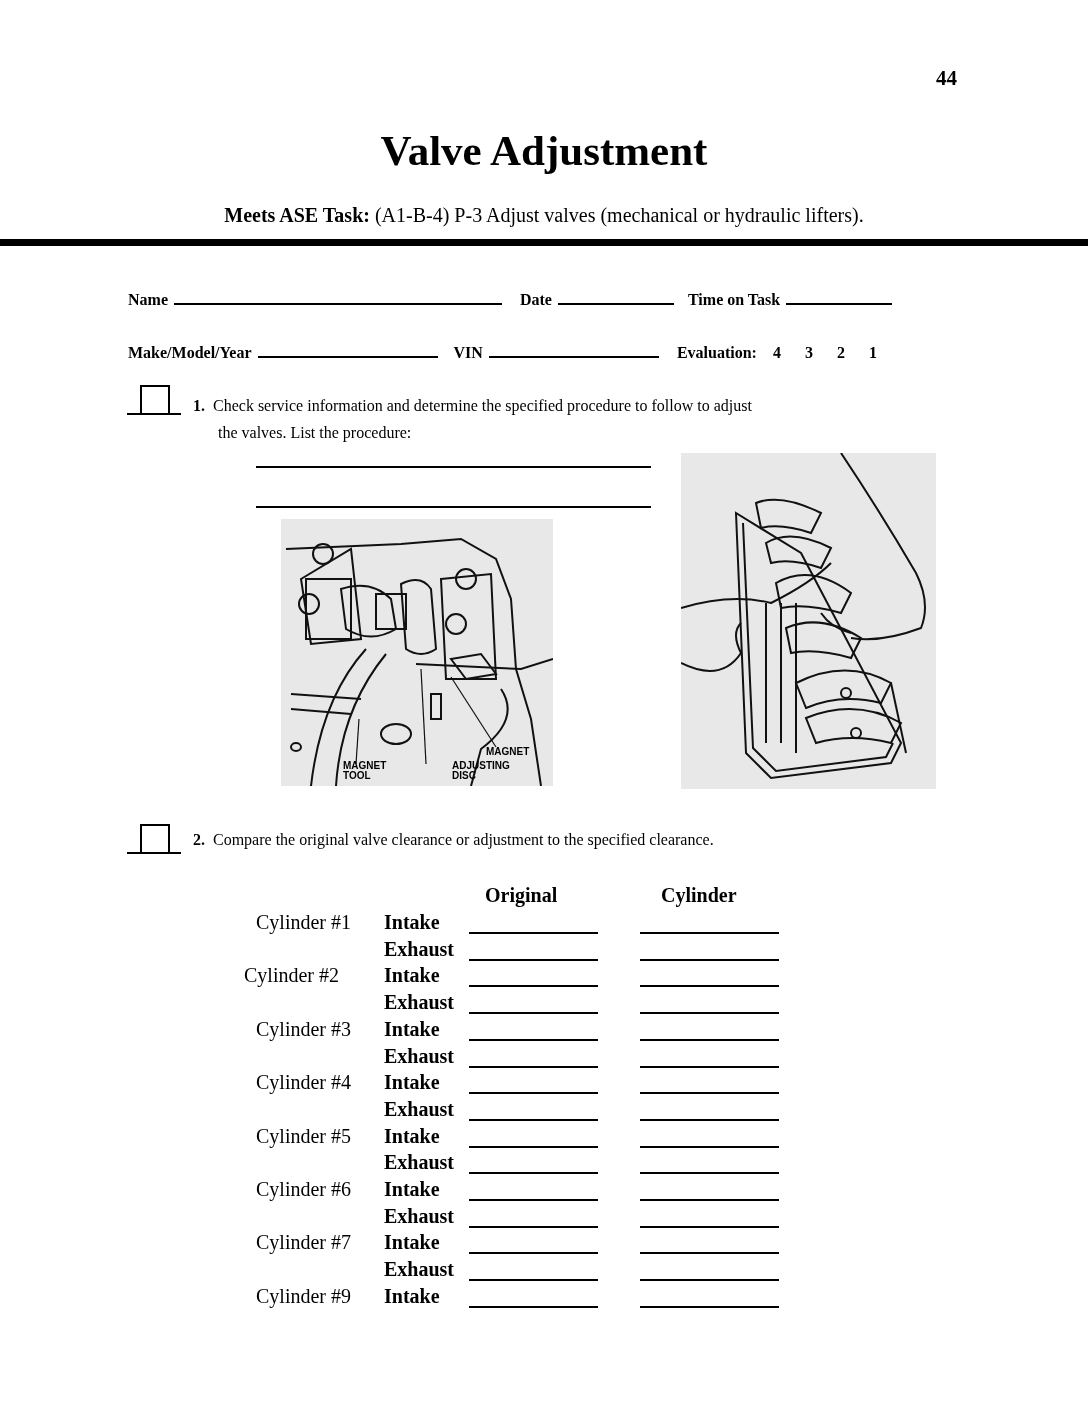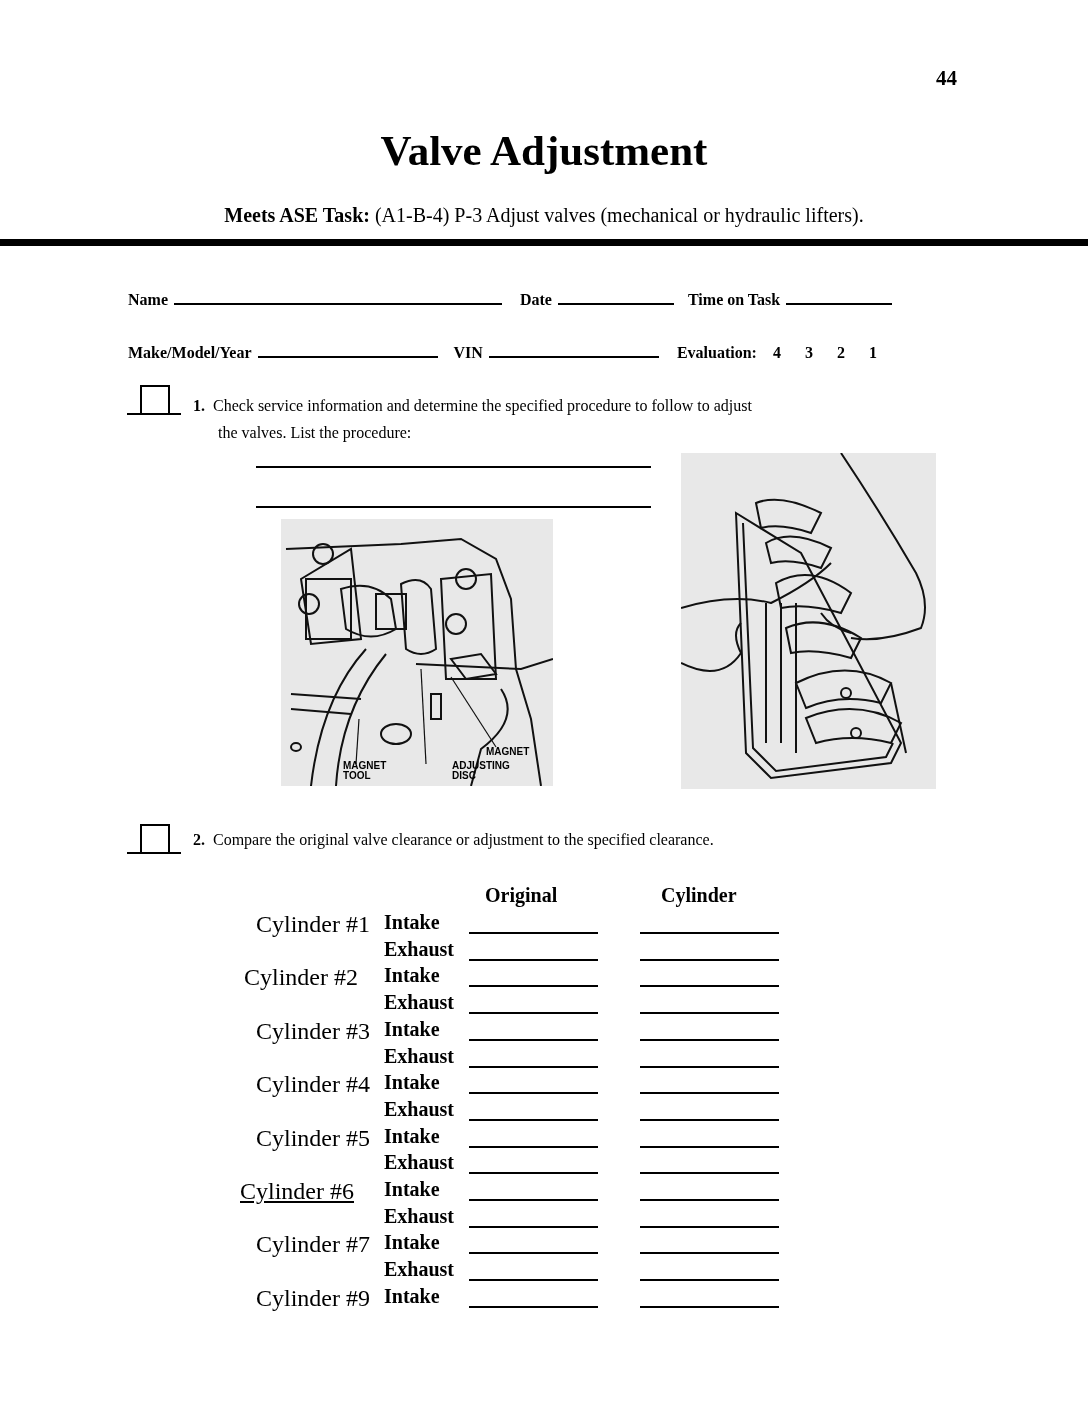--- a/index.html
+++ b/index.html
@@ -16,21 +16,21 @@
   .eval-num { display:inline-block; margin-left:14px; }
   .task { font-size:16px; }
   .checkbox-wrap { width:54px; height:30px; }
   .checkbox { position:absolute; left:13px; top:0; width:30px; height:28px; border:2px solid #000; border-bottom:none; box-sizing:border-box; }
   .checkbox-line { position:absolute; left:0; bottom:0; width:54px; height:2px; background:#000; }
   .task-num { font-weight:bold; }
   .proc-line { height:2px; background:#000; width:395px; left:256px; }
   .figure { background:#e8e8e8; overflow:hidden; }
   .fig-label { position:absolute; font-family:"Liberation Sans", "DejaVu Sans", sans-serif; font-weight:bold; font-size:10px; line-height:10px; }
   .th { font-size:20px; font-weight:bold; }
-  .cyl { font-size:24px; }
+  .cyl { font-size:20px; }
   .valve { font-size:20px; font-weight:bold; }
   .ul { height:2px; background:#000; }
 </style>
 </head>
 <body>
 
 <div class="abs page-num">44</div>
 <div class="abs title">Valve Adjustment</div>
 <div class="abs subtitle">
   <b>Meets ASE Task:</b>
@@ -197,21 +197,21 @@
       <div class="abs ul" style="left:469px; width:129px; top:1145.6px;"></div>
       <div class="abs ul" style="left:640px; width:139px; top:1145.6px;"></div>
     </div>
     <div>
       <div class="abs cyl" style="left:256px; top:1151.3px;"></div>
       <div class="abs valve" style="left:384px; top:1151.3px;">Exhaust</div>
       <div class="abs ul" style="left:469px; width:129px; top:1172.3px;"></div>
       <div class="abs ul" style="left:640px; width:139px; top:1172.3px;"></div>
     </div>
     <div>
-      <div class="abs cyl" style="left:240px; top:1178px;text-decoration:underline;">Cylinder #6</div>
+      <div class="abs cyl" style="left:256px; top:1178px;">Cylinder #6</div>
       <div class="abs valve" style="left:384px; top:1178px;">Intake</div>
       <div class="abs ul" style="left:469px; width:129px; top:1199px;"></div>
       <div class="abs ul" style="left:640px; width:139px; top:1199px;"></div>
     </div>
     <div>
       <div class="abs cyl" style="left:256px; top:1204.7px;"></div>
       <div class="abs valve" style="left:384px; top:1204.7px;">Exhaust</div>
       <div class="abs ul" style="left:469px; width:129px; top:1225.7px;"></div>
       <div class="abs ul" style="left:640px; width:139px; top:1225.7px;"></div>
     </div>

